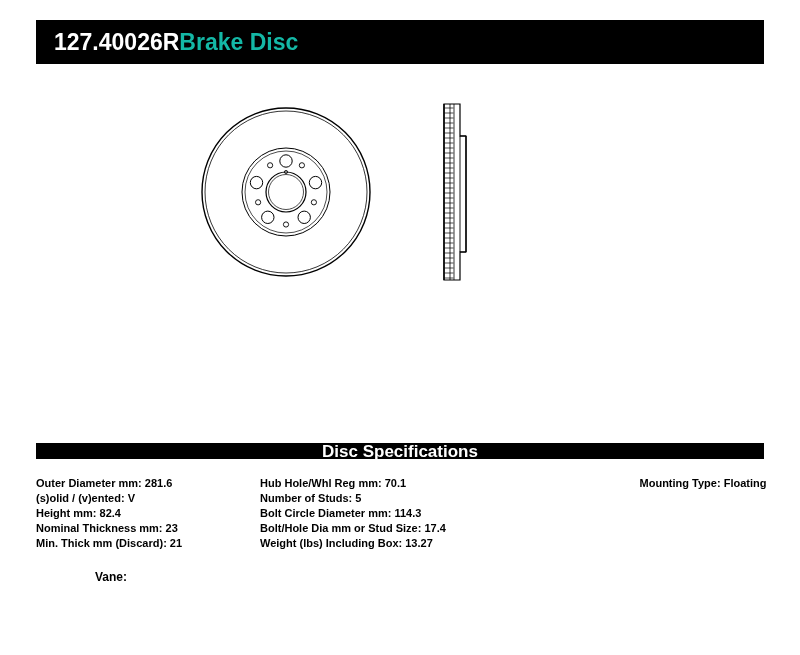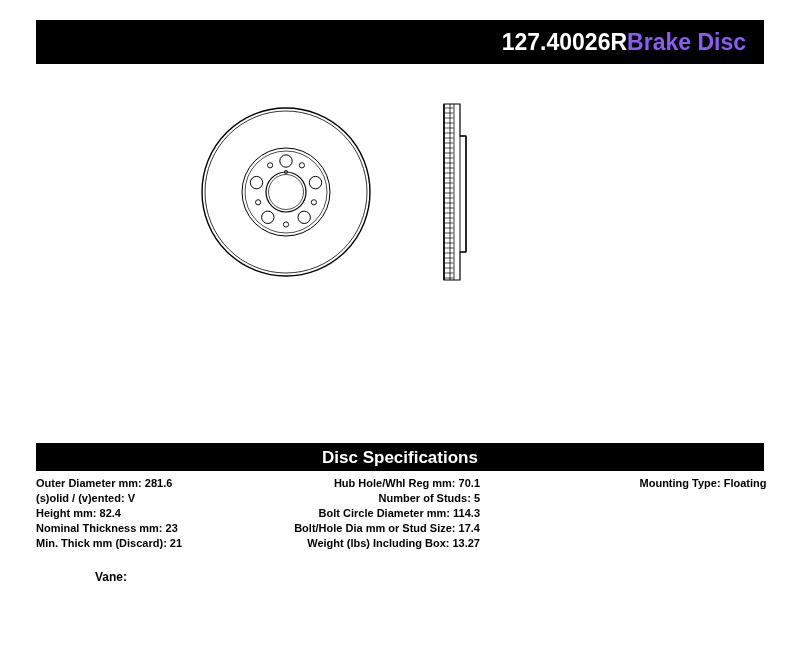--- a/index.html
+++ b/index.html
@@ -26,33 +26,33 @@
   
   .header-bar {
     position: absolute;
     left: 36px;
     top: 20px;
     width: 728px;
     height: 44px;
     background: #000000;
     display: flex;
     align-items: center;
-    justify-content: flex-end;
+    justify-content: flex-start;
     box-sizing: border-box;
     padding: 0 18px;
   }
   .header-part {
     color: #ffffff;
     font-size: 23px;
     font-weight: bold;
     letter-spacing: 0px;
     line-height: 1;
   }
   .header-title {
-    color: #8b5cf6;
+    color: #14b8a6;
     font-size: 23px;
     font-weight: bold;
     line-height: 1;
   }
 
   
   .drawing {
     position: absolute;
     left: 36px;
     top: 80px;
@@ -62,21 +62,21 @@
   .drawing svg {
     display: block;
   }
 
   
   .spec-bar {
     position: absolute;
     left: 36px;
     top: 443px;
     width: 728px;
-    height: 28px;
+    height: 16px;
     background: #000000;
     display: flex;
     align-items: center;
     justify-content: center;
   }
   .spec-bar span {
     color: #ffffff;
     font-size: 17px;
     font-weight: bold;
     line-height: 1;
@@ -93,23 +93,23 @@
   }
   .col {
     position: absolute;
     top: 0;
   }
   .col-left {
     left: 0px;
     width: 196px;
   }
   .col-mid {
-    left: 208px;
+    left: 224px;
     width: 236px;
-    text-align: right;
+    text-align: left;
   }
   .col-right {
     left: 510px;
     width: 218px;
     text-align: center;
     padding-left: 48px;
   }
   .spec-line {
     line-height: 15px;
     white-space: nowrap;

